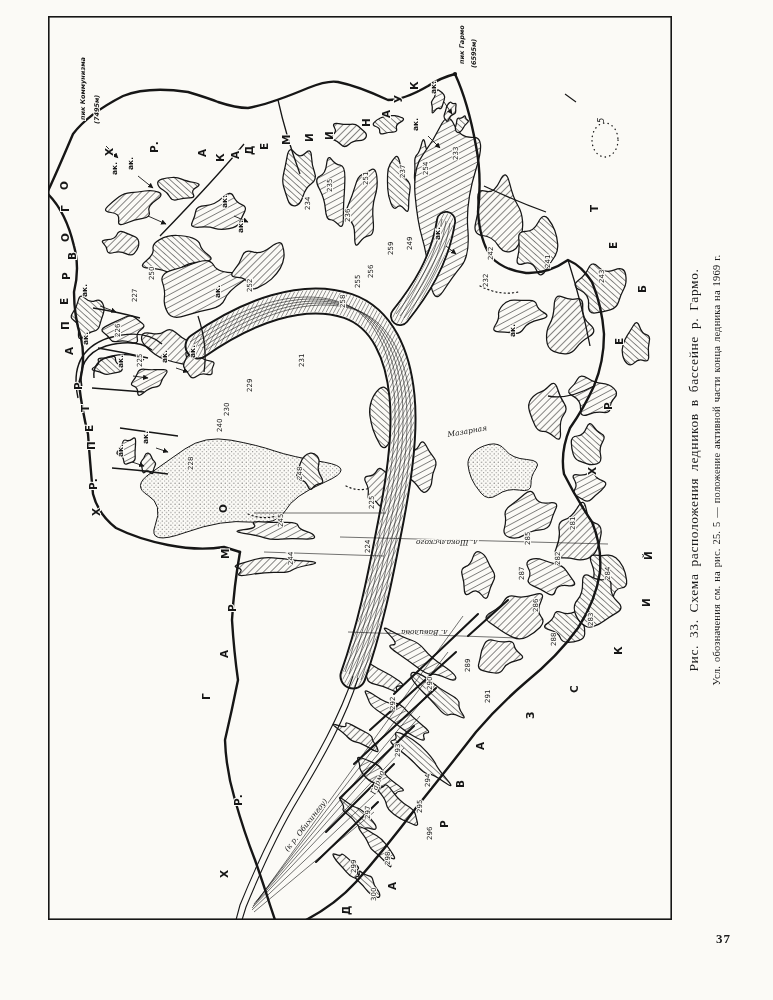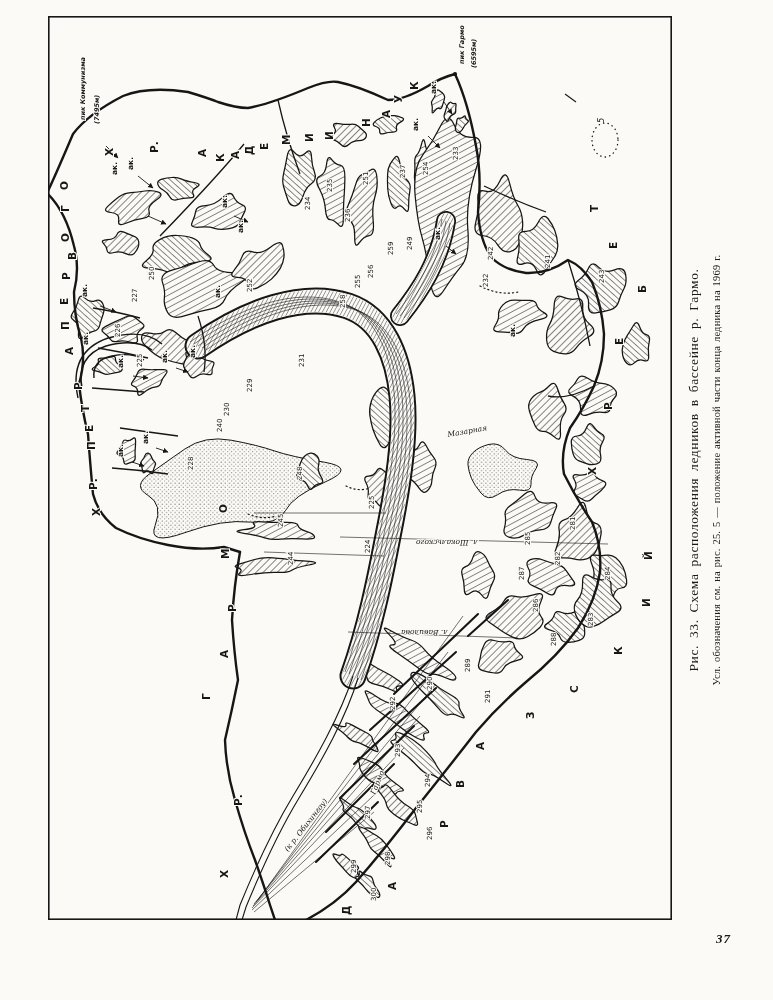--- a/index.html
+++ b/index.html
@@ -7,21 +7,21 @@
        font-family:"Liberation Serif", serif;color:#1b1b1b;overflow:hidden;}
   .map-frame{position:absolute;left:48px;top:16px;width:624px;height:904px;}
   .map-frame svg{display:block;}
   .caption{position:absolute;left:686px;top:18px;width:76px;height:904px;}
   .caption-rot{position:absolute;left:0;top:904px;width:904px;height:76px;
        transform:rotate(-90deg);transform-origin:0 0;text-align:center;}
   .caption-title{font-size:13.5px;letter-spacing:.6px;word-spacing:3px;margin:0 0 9px 0;
        font-weight:500;}
   .caption-note{font-size:10.5px;letter-spacing:.2px;word-spacing:1px;margin:0;}
   .page-number{position:absolute;left:716px;top:931px;font-size:13px;
-       font-weight:bold;font-style:italic;letter-spacing:1px;}
+       font-weight:bold;letter-spacing:1px;}
 </style>
 </head>
 <body>
 
 <div class="map-frame">
   <svg id="map-svg" width="624" height="904" viewBox="0 0 624 904" style="font-family:&quot;DejaVu Sans&quot;, sans-serif;">
       <defs>
         <pattern id="h1" width="5" height="5" patternUnits="userSpaceOnUse" patternTransform="rotate(45)">
           <rect width="5" height="5" fill="#fbfaf6"></rect>
           <line x1="0" y1="0" x2="0" y2="5" stroke="#161616" stroke-width="1.05"></line>

